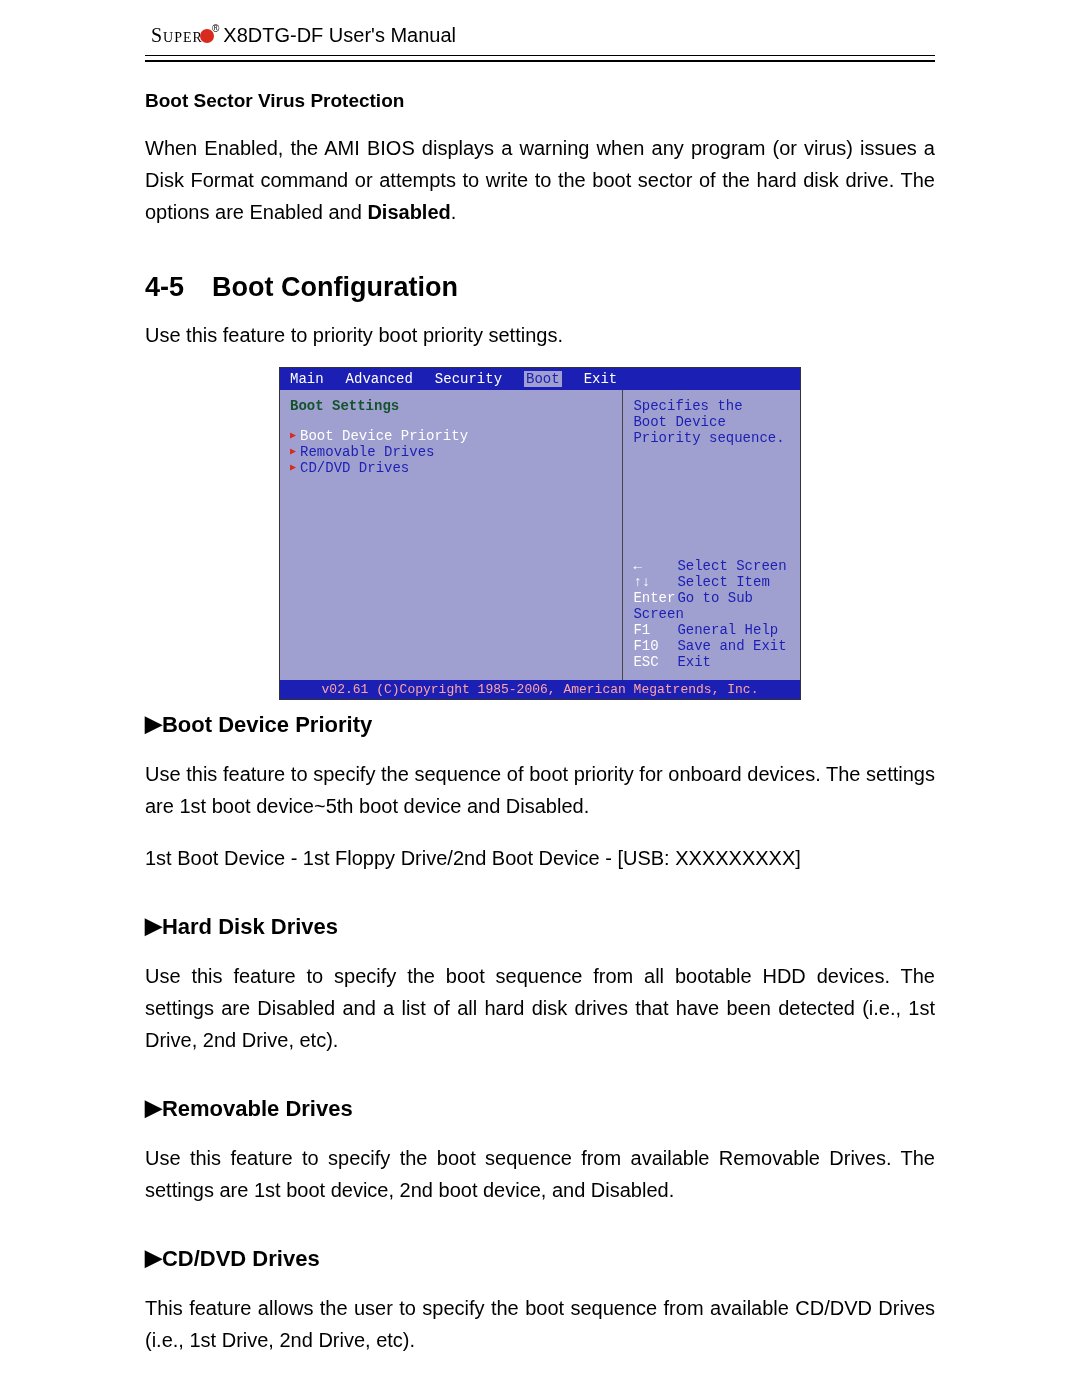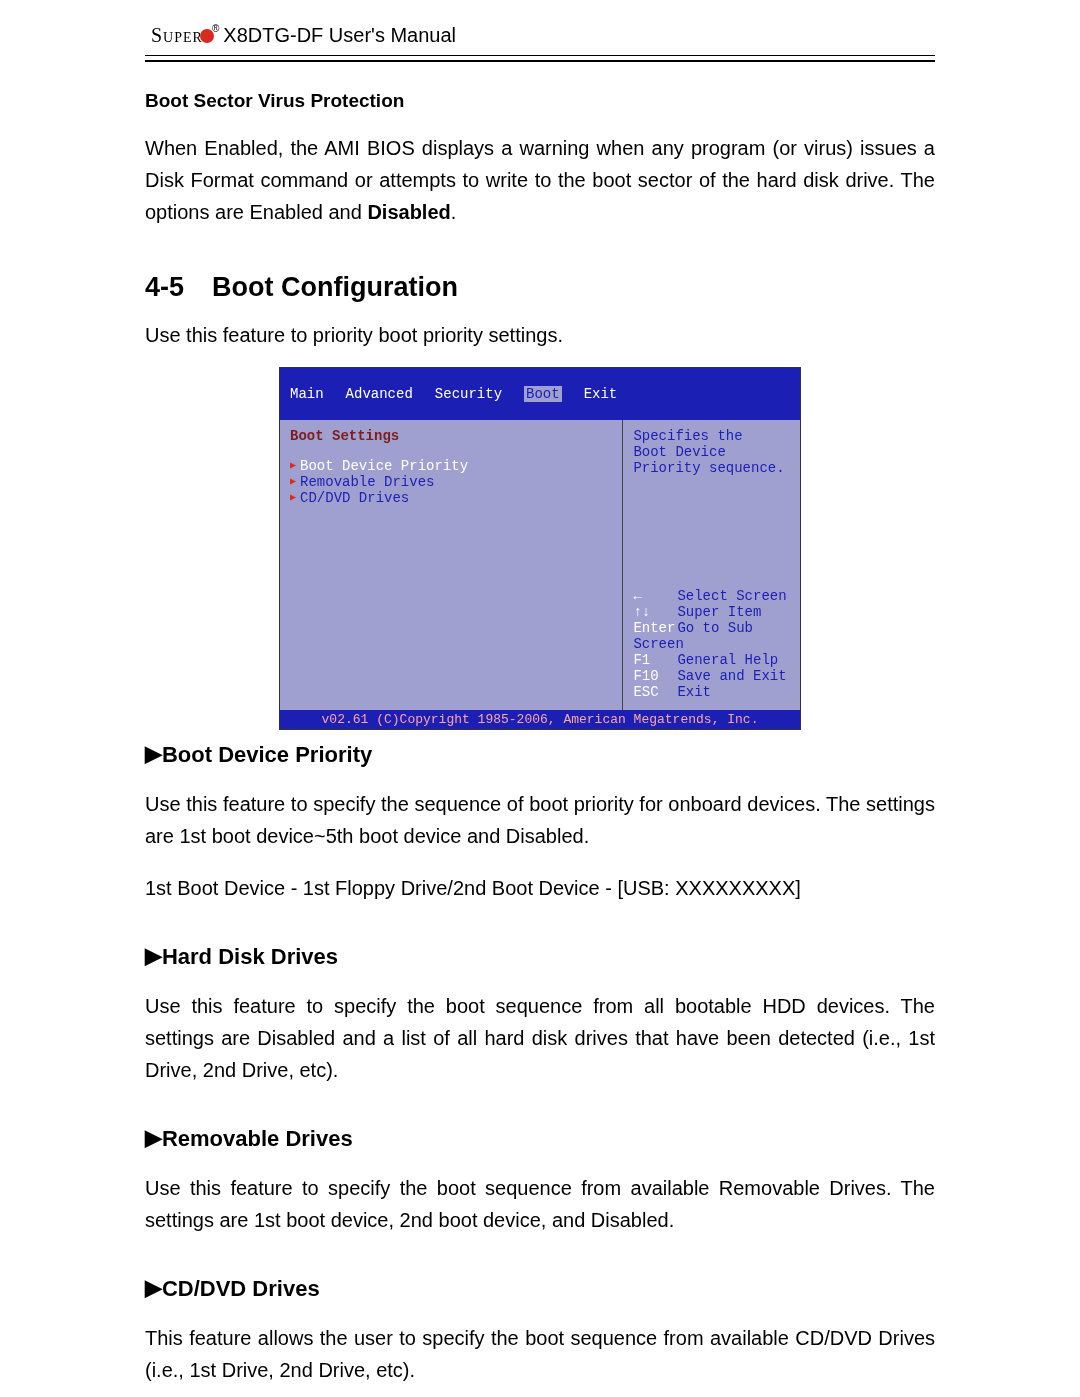--- a/index.html
+++ b/index.html
@@ -90,42 +90,42 @@
     width: 520px;
     margin: 16px auto 12px auto;
     font-family: "Courier New", monospace;
     font-size: 14px;
     background: #9fa0cf;
     border: 1px solid #333;
   }
   .bios-tabs {
     background: #1c1fb3;
     color: #fff;
-    padding: 18px 10px;
+    padding: 3px 10px;
     display: flex;
     gap: 22px;
   }
   .bios-tab-inv {
     background: #9fa0cf;
     color: #1c1fb3;
     padding: 0 2px;
   }
   .bios-body {
     display: flex;
     min-height: 290px;
   }
   .bios-left {
     flex: 0 0 62%;
     border-right: 1px solid #444;
     padding: 8px 10px;
     color: #1c1fb3;
   }
   .bios-left .hdr {
     font-weight: bold;
-    color: #7f1d1d;
+    color: #14532d;
     margin-bottom: 14px;
   }
   .bios-left .item-sel {
     color: #fff;
     display: block;
   }
   .bios-left .item { display:block; }
   .bios-right {
     flex: 1;
     padding: 8px 10px;
@@ -192,21 +192,21 @@
         <span class="item-sel"><span class="tri-small">▶</span><span>Boot Device Priority</span></span>
         <span class="item"><span class="tri-small">▶</span><span>Removable Drives</span></span>
         <span class="item"><span class="tri-small">▶</span><span>CD/DVD Drives</span></span>
       </div>
       <div class="bios-right">
         <div>Specifies the</div>
         <div>Boot Device</div>
         <div>Priority sequence.</div>
         <div class="bios-nav">
           <div><span class="k">←</span><span>Select Screen</span></div>
-          <div><span class="k">↑↓</span><span>Super Item</span></div>
+          <div><span class="k">↑↓</span><span>Select Item</span></div>
           <div><span class="k">Enter</span><span>Go to Sub Screen</span></div>
           <div><span class="k">F1</span><span>General Help</span></div>
           <div><span class="k">F10</span><span>Save and Exit</span></div>
           <div><span class="k">ESC</span><span>Exit</span></div>
         </div>
       </div>
     </div>
     <div class="bios-footer">v02.61 (C)Copyright 1985-2006, American Megatrends, Inc.</div>
   </div>
 

